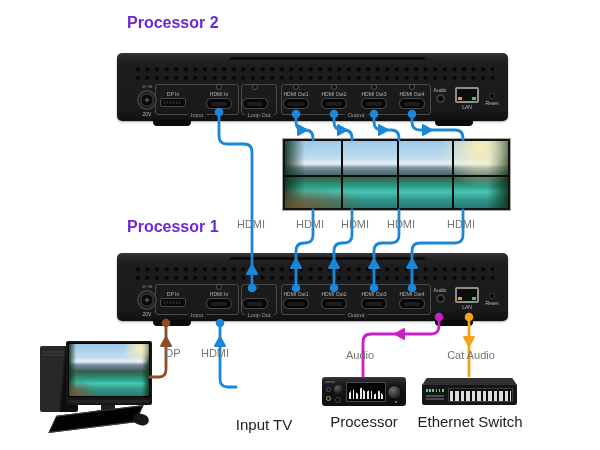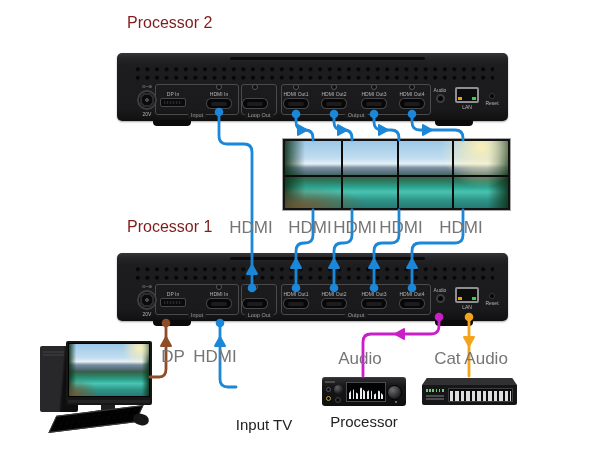--- a/index.html
+++ b/index.html
@@ -1,21 +1,21 @@
 <!DOCTYPE html>
 <html><head>
 <meta charset="utf-8">
 <style>
   html,body{margin:0;padding:0;background:#fff;}
   .stage{position:relative;width:600px;height:450px;background:#ffffff;overflow:hidden;
          font-family:"Liberation Sans",sans-serif;}
 
   
-  .ptitle{position:absolute;font-size:16px;font-weight:normal;color:#7f1d1d;white-space:nowrap;}
-  .cable-label{position:absolute;font-size:17px;color:#757575;white-space:nowrap;transform:translateX(-50%);}
+  .ptitle{position:absolute;font-size:16px;font-weight:bold;color:#6d28d9;white-space:nowrap;}
+  .cable-label{position:absolute;font-size:11px;color:#757575;white-space:nowrap;transform:translateX(-50%);}
   .dev-label{position:absolute;font-size:15px;color:#222;white-space:nowrap;transform:translateX(-50%);}
 
   
   .chassis{position:absolute;left:117px;width:391px;height:68px;border-radius:5px;
            background:linear-gradient(180deg,#343436 0%,#242426 8%,#1d1d1f 18%,#1a1a1c 82%,#101011 100%);
            box-shadow:0 1px 2px rgba(0,0,0,.35);}
   .top-slot{position:absolute;left:113px;width:195px;top:4px;height:2.5px;background:#0a0a0b;border-radius:2px;}
   .vents{position:absolute;left:14px;right:14px;top:11px;height:17px;
          background-image:radial-gradient(circle,#060607 1.7px,rgba(0,0,0,0) 2.2px);
          background-size:9.6px 8.5px;background-position:2px 1px;}
@@ -379,14 +379,15 @@
   <div class="cable-label" style="left:355px;top:218px">HDMI</div>
   <div class="cable-label" style="left:401px;top:218px">HDMI</div>
   <div class="cable-label" style="left:461px;top:218px">HDMI</div>
   <div class="cable-label" style="left:173px;top:347px">DP</div>
   <div class="cable-label" style="left:215px;top:347px">HDMI</div>
   <div class="cable-label" style="left:360px;top:349px">Audio</div>
   <div class="cable-label" style="left:471px;top:349px">Cat Audio</div>
 
   <div class="dev-label" style="left:264px;top:416px">Input TV</div>
   <div class="dev-label" style="left:364px;top:413px">Processor</div>
+  <div class="dev-label" style="left:470px;top:413px">Ethernet Switch</div>
 
 </div>
 
 </body></html>

